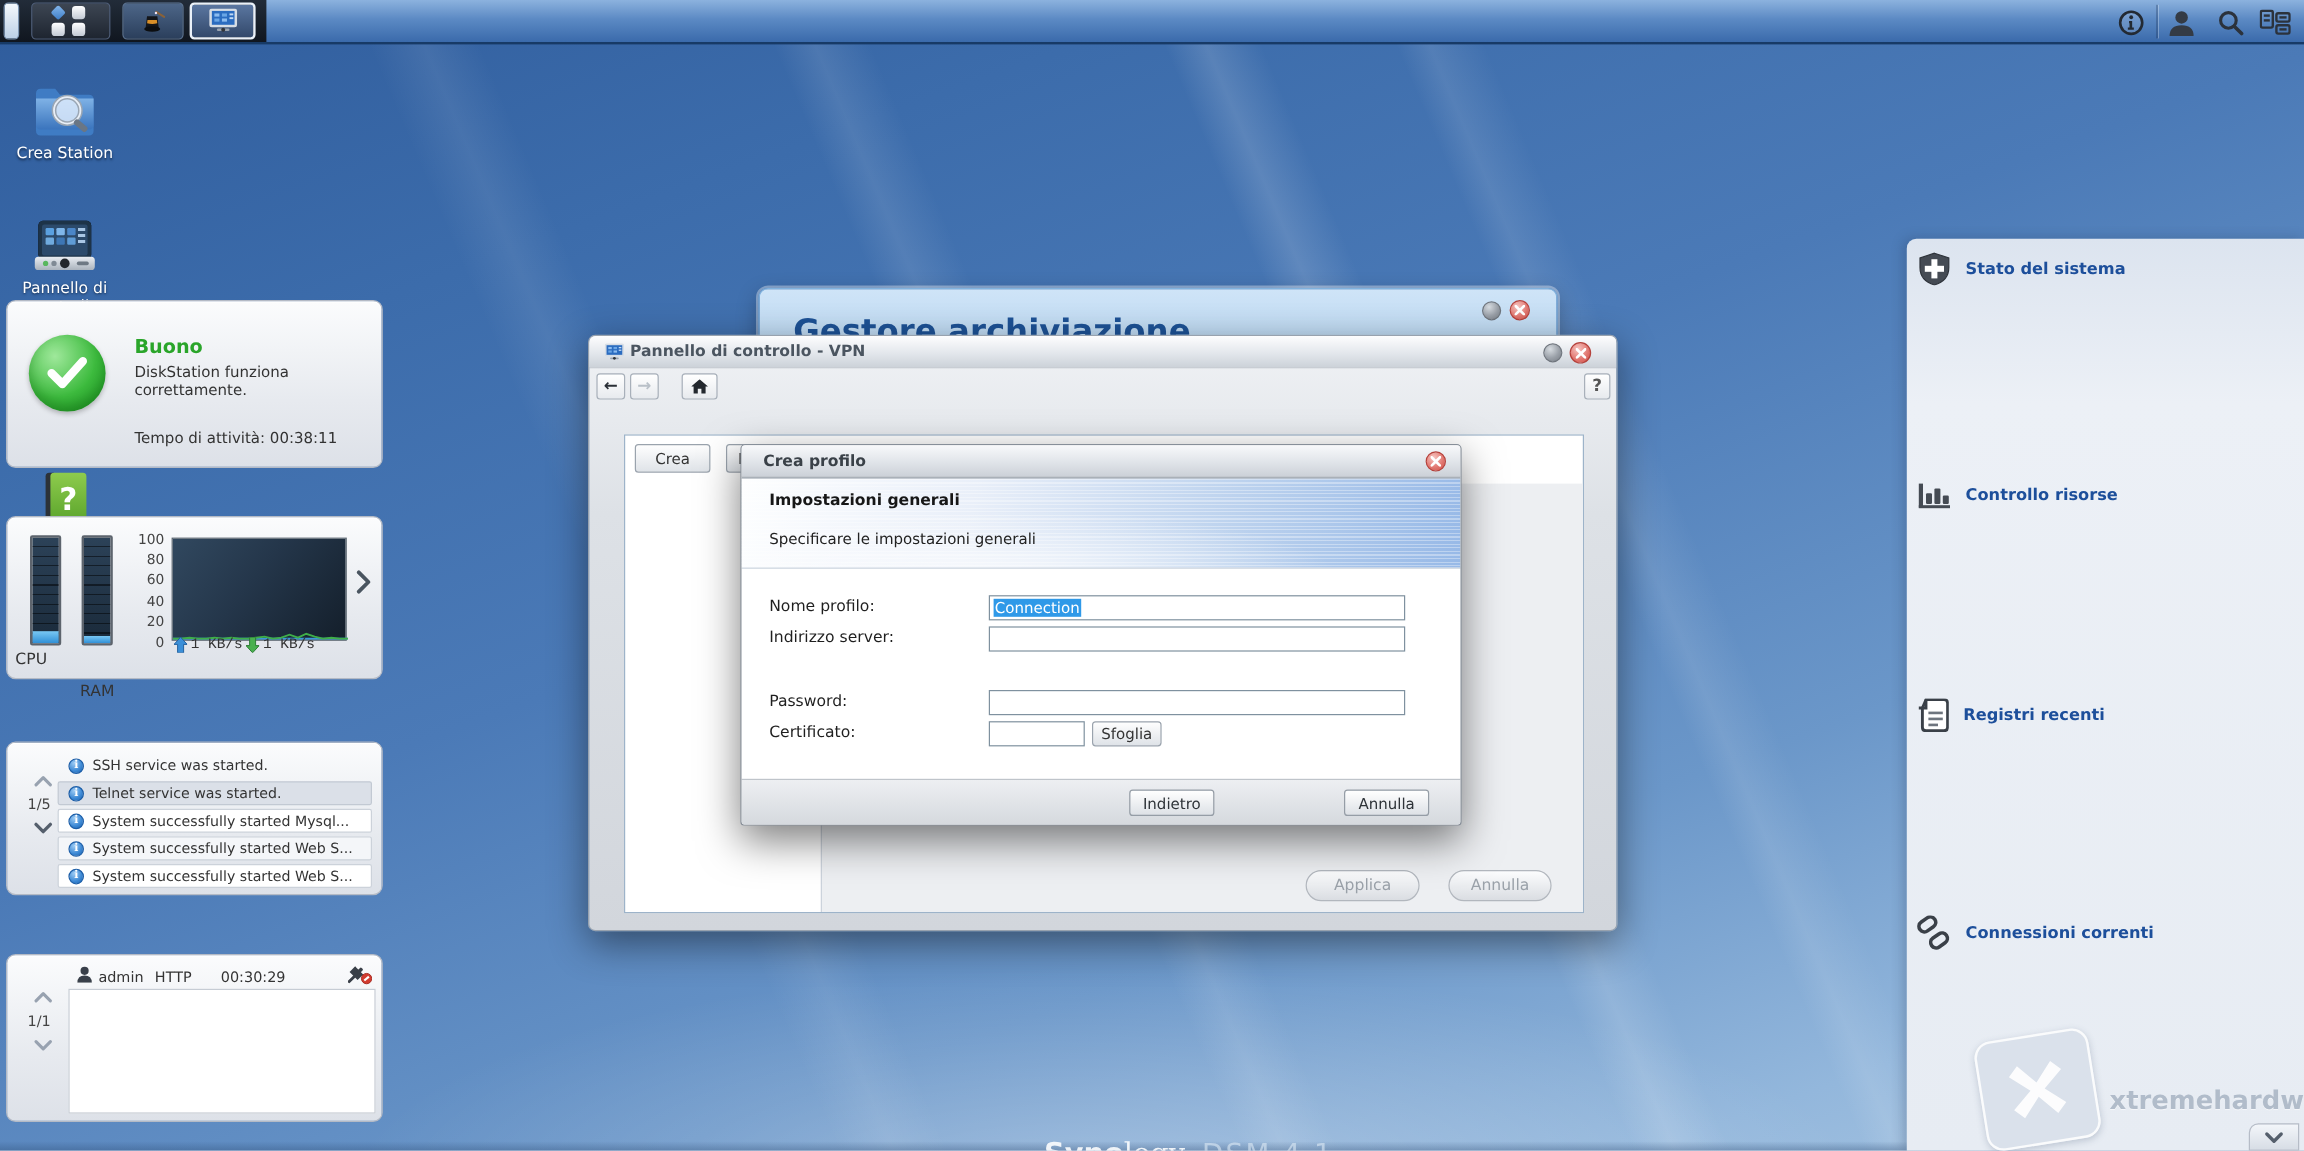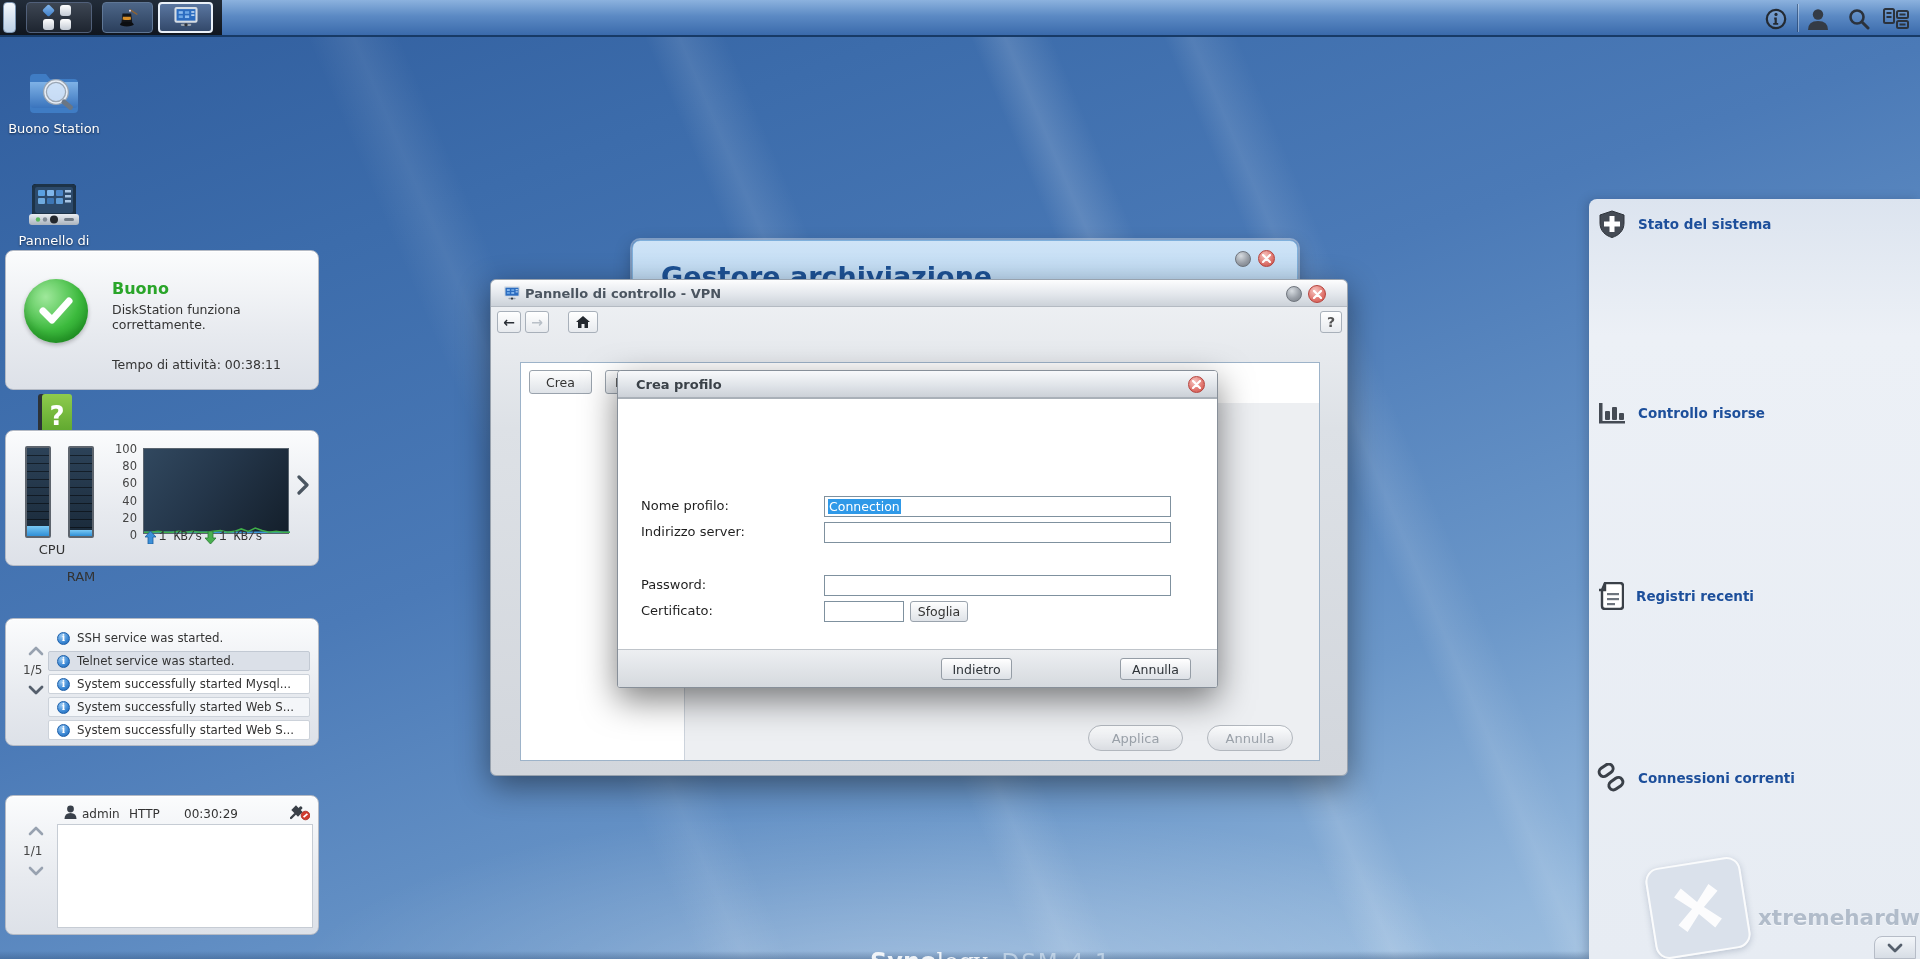--- a/index.html
+++ b/index.html
@@ -189,21 +189,21 @@
           <linearGradient id="fsg" x1="0" y1="0" x2="0" y2="1">
         <stop offset="0" stop-color="#7fb2e6"></stop>
             <stop offset="1" stop-color="#3a74bd"></stop>
           </linearGradient>
         </defs>
       <circle cx="30" cy="24" r="11" fill="#dceafc" fill-opacity="0.85" stroke="#9aa6b4" stroke-width="4"></circle>
       <circle cx="30" cy="24" r="11" fill="none" stroke="#e8eef6" stroke-width="1.5"></circle>
       <rect x="37" y="31" width="13" height="5" rx="2" fill="#6a7684" transform="rotate(40 38 32)"></rect>
     </svg>
   </div>
-  <div class="lbl">Buono Station</div>
+  <div class="lbl">Crea Station</div>
 </div>
 
 <div class="desk-icon" style="top:174px;">
   <div class="art">
     <svg width="56" height="50" viewBox="0 0 56 50">
       <rect x="6" y="4" width="44" height="32" rx="4" fill="#1d3platform38"></rect>
       <rect x="6" y="4" width="44" height="32" rx="4" fill="#1d3348"></rect>
       <rect x="9" y="7" width="38" height="26" rx="2" fill="#2c4a6b"></rect>
       <rect x="12" y="10" width="7" height="6" rx="1" fill="#5aa0e0"></rect>
       <rect x="21" y="10" width="7" height="6" rx="1" fill="#7fb6ea"></rect>
@@ -353,20 +353,24 @@
 
 <div class="dialog">
   <div class="dlg-titlebar">
     <span class="dlg-title">Crea profilo</span>
     <span class="close-red" style="position:absolute; right:12px; top:5px; width:17px; height:17px;">
       <svg width="9" height="9" viewBox="0 0 9 9">
           <path d="M1 1 L8 8 M8 1 L1 8" stroke="#fff" stroke-width="2.2" stroke-linecap="round"></path>
         </svg>
     </span>
   </div>
+  <div class="dlg-band">
+    <div class="dlg-heading">Impostazioni generali</div>
+    <div class="dlg-sub">Specificare le impostazioni generali</div>
+  </div>
   <div class="dlg-body">
     <div class="frow" style="top:48px;">
       <span class="flabel">Indirizzo server:</span>
       <input class="finput" value="" style="">
     </div>
     <div class="frow" style="top:22px;">
       <span class="flabel">Nome profilo:</span>
       <div class="finput finput-div">
         <span class="sel-text">Connection</span>
       </div>
@@ -428,21 +432,21 @@
   </svg>
   <span class="sb-title">Controllo risorse</span>
 </div>
 <div class="panel" style="top:430px; height:136px; z-index:21;">
   <div class="gauge" style="left:19px; top:15px;">
     <div class="fill" style="height: 11%;"></div>
   </div>
   <div class="gauge" style="left:62px; top:15px;">
     <div class="fill" style="height: 7%;"></div>
   </div>
-  <div class="gauge-lbl" style="left:26px; top:111px;">CPU</div>
+  <div class="gauge-lbl" style="left:0; top:111px;">CPU</div>
   <div class="gauge-lbl" style="left:55px; top:111px;margin-top:27px;">RAM</div>
 
   <div class="tick" style="left:105px; top:11px;">100</div>
   <div class="tick" style="left:105px; top:28px;">80</div>
   <div class="tick" style="left:105px; top:45px;">60</div>
   <div class="tick" style="left:105px; top:63px;">40</div>
   <div class="tick" style="left:105px; top:80px;">20</div>
   <div class="tick" style="left:105px; top:97px;">0</div>
 
   <div class="net-graph-box" style="left:137px; top:17px; width:146px; height:86px;">

